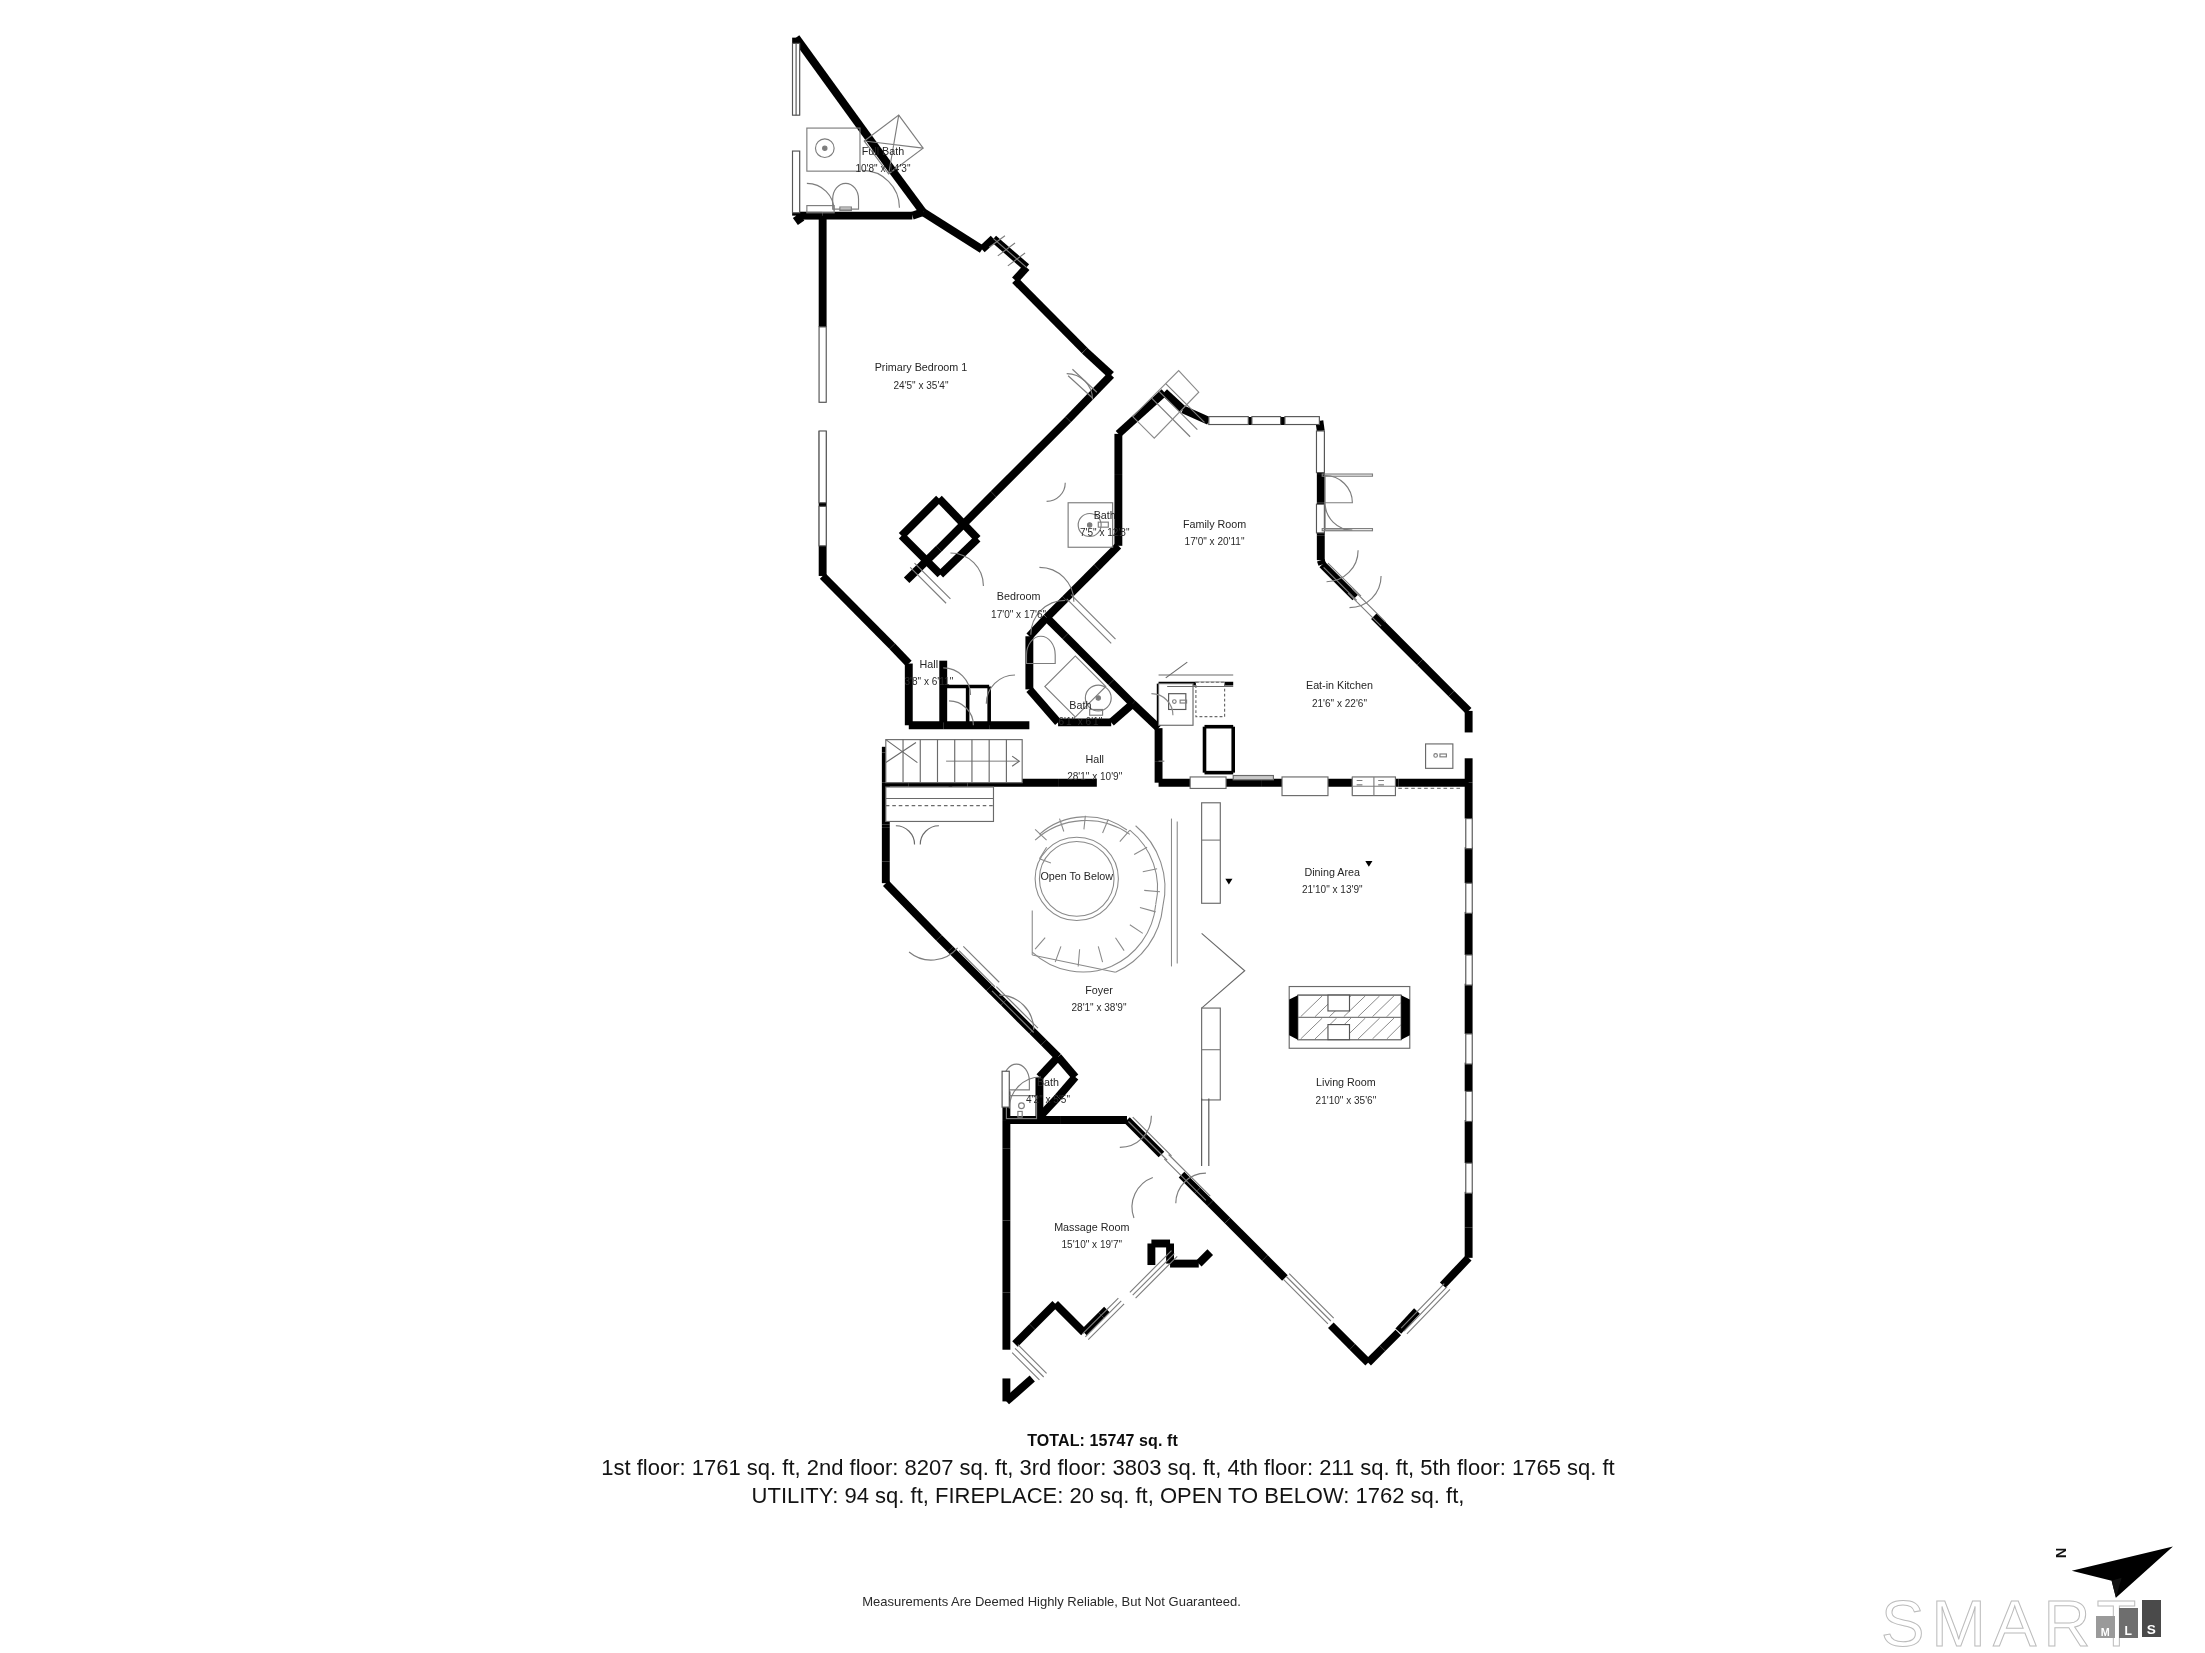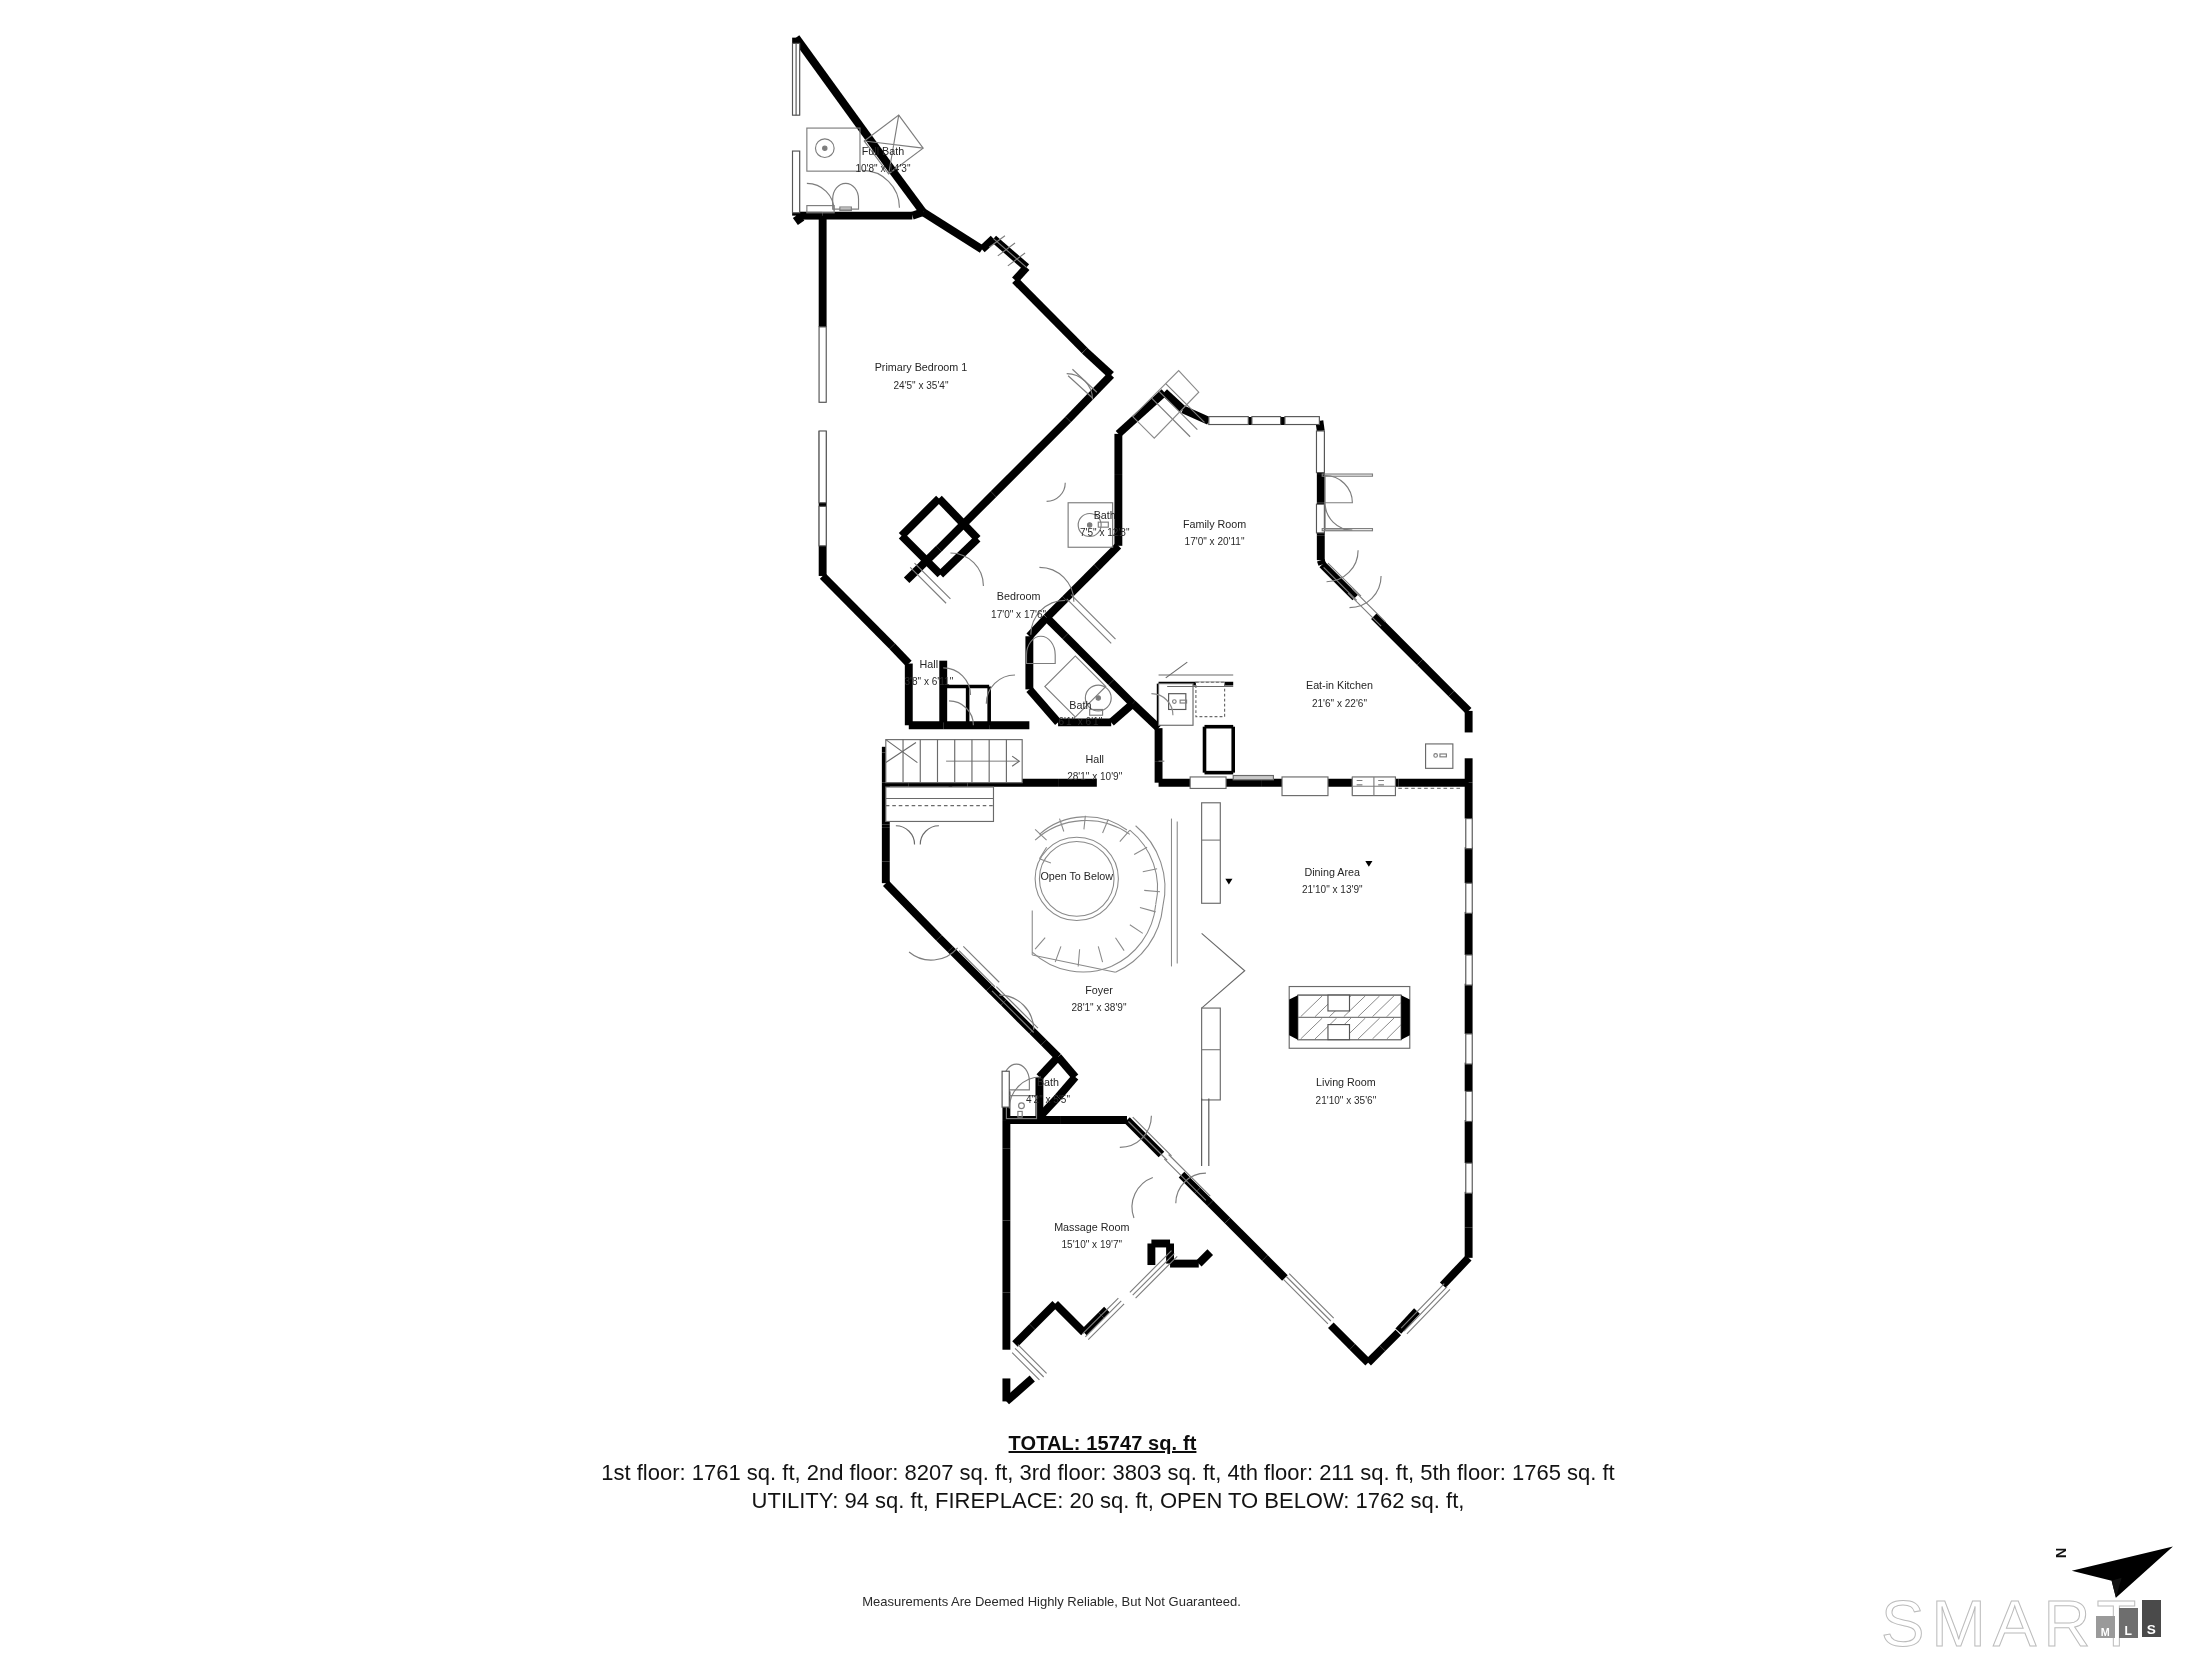--- a/index.html
+++ b/index.html
@@ -8,21 +8,21 @@
 
   #plan-wrap{position:absolute;left:13px;top:0;width:2205px;height:1429px;}
   #plan-svg{display:block;width:2205px;height:1429px;}
 
   .room-label{font-size:15px;fill:#262626;text-anchor:middle;
               font-family:"Liberation Sans","DejaVu Sans",sans-serif;}
   .room-dim{font-size:14px;fill:#2b2b2b;text-anchor:middle;
             font-family:"Liberation Sans","DejaVu Sans",sans-serif;}
 
   #summary{position:absolute;left:0;top:1432px;width:2205px;text-align:center;}
-  #summary .total{font-size:20px;font-weight:bold;letter-spacing:0.1px;margin:0 0 4.3px 0;color:#0d0d0d;text-decoration:underline;}
+  #summary .total{font-size:16px;font-weight:bold;letter-spacing:0.1px;margin:0 0 4.3px 0;color:#0d0d0d;}
   #summary .line{font-size:22px;line-height:28px;color:#131313;white-space:nowrap;padding-left:11px;}
   #disclaimer{position:absolute;left:0;top:1594px;width:2103px;text-align:center;
               font-size:13px;color:#2a2a2a;}
 
   
   #logo{position:absolute;left:1881px;top:1576px;width:309px;height:72px;}
   .smart-word{position:absolute;left:0;top:10px;font-size:65px;letter-spacing:7.2px;
               font-weight:400;color:transparent;
               -webkit-text-stroke:1px #bcbcbc;
               font-family:"Liberation Sans","DejaVu Sans",sans-serif;}

